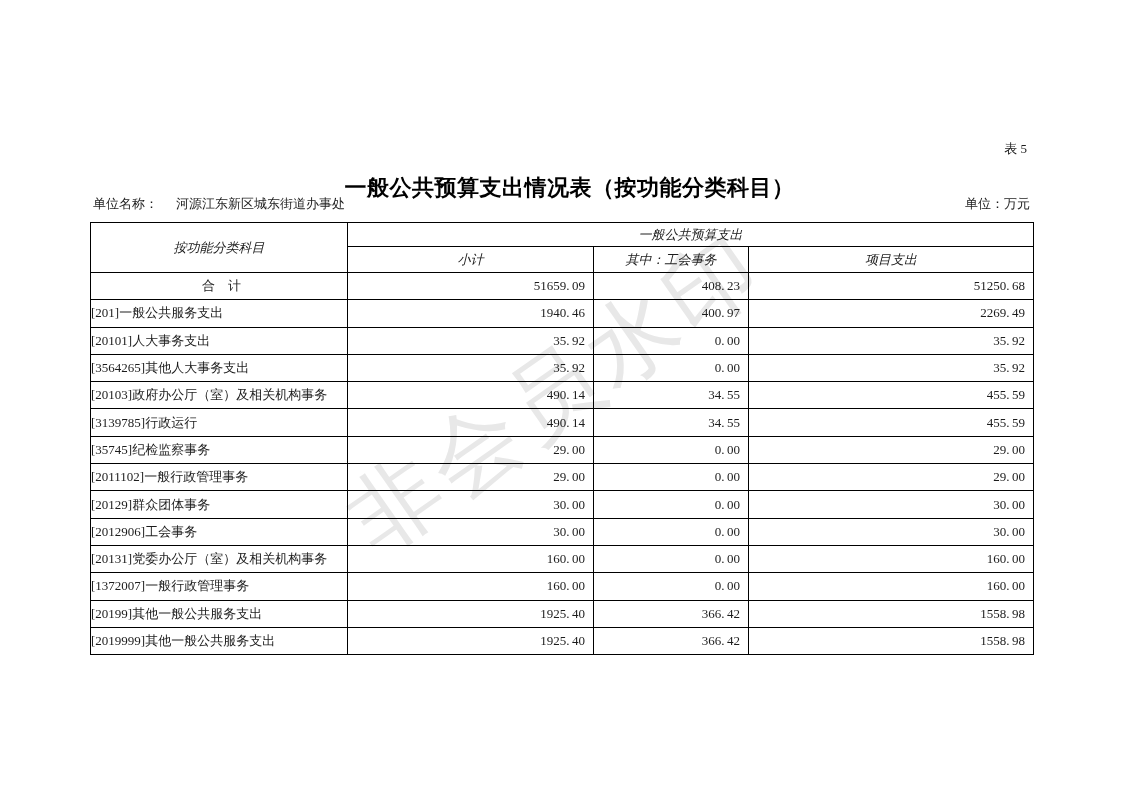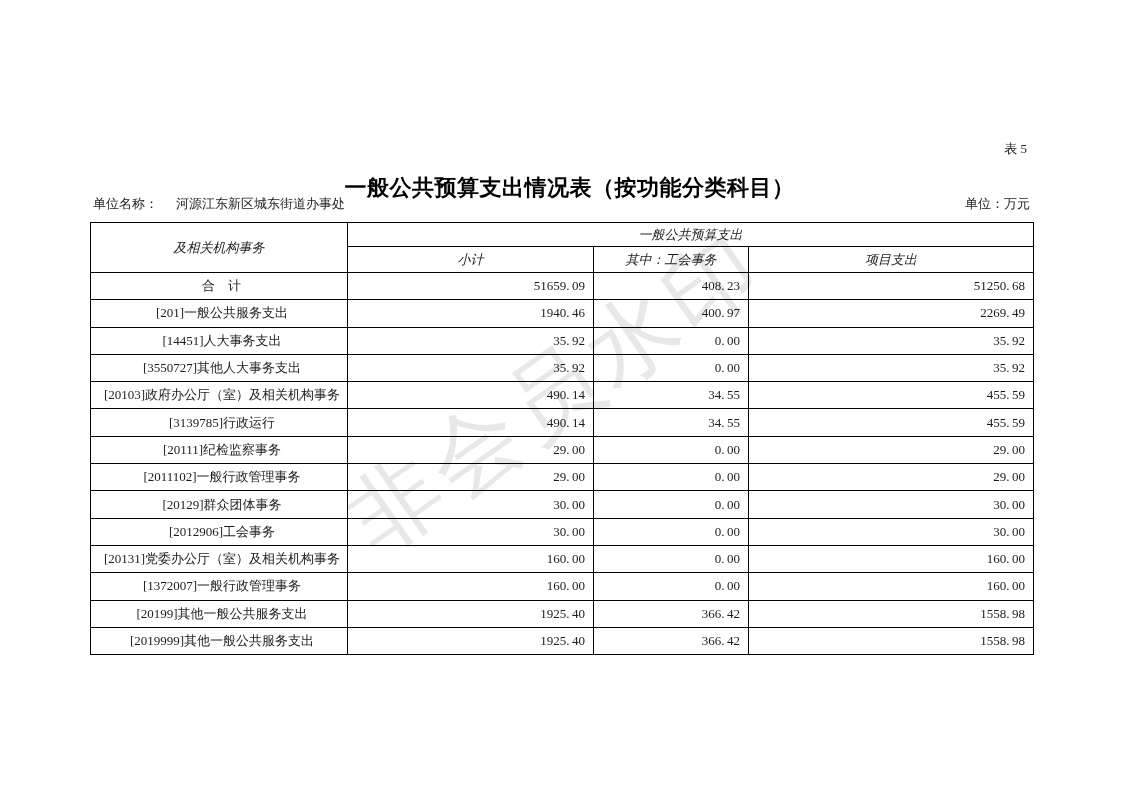--- a/index.html
+++ b/index.html
@@ -65,21 +65,21 @@
     padding:0;
     vertical-align:middle;
     background:transparent;
     overflow:hidden;
     white-space:nowrap;
   }
   tr.h1{height:24px;}
   tr.h2{height:26px;}
   .budget tbody tr{height:27.3px;}
   th.c{text-align:center;font-style:italic;}
-  td.name{text-align:center;padding-left:6px;}
+  td.name{text-align:left;}
   td.name.total{text-align:center;padding-left:5px;}
   td.num{text-align:right;padding-right:8px;}
 </style>
 </head>
 <body>
 
 <div class="page">
 
   <div class="watermark">非会员水印</div>
 
@@ -96,21 +96,21 @@
 
   <table class="budget">
     <colgroup>
       <col style="width:257px">
         <col style="width:246px">
         <col style="width:155px">
         <col style="width:285px">
     </colgroup>
     <thead>
       <tr class="h1">
-        <th class="c" rowspan="2">及相关机构事务</th>
+        <th class="c" rowspan="2">按功能分类科目</th>
         <th class="c" colspan="3">一般公共预算支出</th>
       </tr>
       <tr class="h2">
         <th class="c">小计</th>
         <th class="c">其中：工会事务</th>
         <th class="c">项目支出</th>
       </tr>
     </thead>
     <tbody>
       <tr>
@@ -119,45 +119,45 @@
         <td class="num">408. 23</td>
         <td class="num">51250. 68</td>
       </tr>
       <tr>
         <td class="name">[201]一般公共服务支出</td>
         <td class="num">1940. 46</td>
         <td class="num">400. 97</td>
         <td class="num">2269. 49</td>
       </tr>
       <tr>
-        <td class="name">[14451]人大事务支出</td>
-        <td class="num">35. 92</td>
-        <td class="num">0. 00</td>
-        <td class="num">35. 92</td>
-      </tr>
-      <tr>
-        <td class="name">[3550727]其他人大事务支出</td>
+        <td class="name">[20101]人大事务支出</td>
+        <td class="num">35. 92</td>
+        <td class="num">0. 00</td>
+        <td class="num">35. 92</td>
+      </tr>
+      <tr>
+        <td class="name">[3564265]其他人大事务支出</td>
         <td class="num">35. 92</td>
         <td class="num">0. 00</td>
         <td class="num">35. 92</td>
       </tr>
       <tr>
         <td class="name">[20103]政府办公厅（室）及相关机构事务</td>
         <td class="num">490. 14</td>
         <td class="num">34. 55</td>
         <td class="num">455. 59</td>
       </tr>
       <tr>
         <td class="name">[3139785]行政运行</td>
         <td class="num">490. 14</td>
         <td class="num">34. 55</td>
         <td class="num">455. 59</td>
       </tr>
       <tr>
-        <td class="name">[20111]纪检监察事务</td>
+        <td class="name">[35745]纪检监察事务</td>
         <td class="num">29. 00</td>
         <td class="num">0. 00</td>
         <td class="num">29. 00</td>
       </tr>
       <tr>
         <td class="name">[2011102]一般行政管理事务</td>
         <td class="num">29. 00</td>
         <td class="num">0. 00</td>
         <td class="num">29. 00</td>
       </tr>

